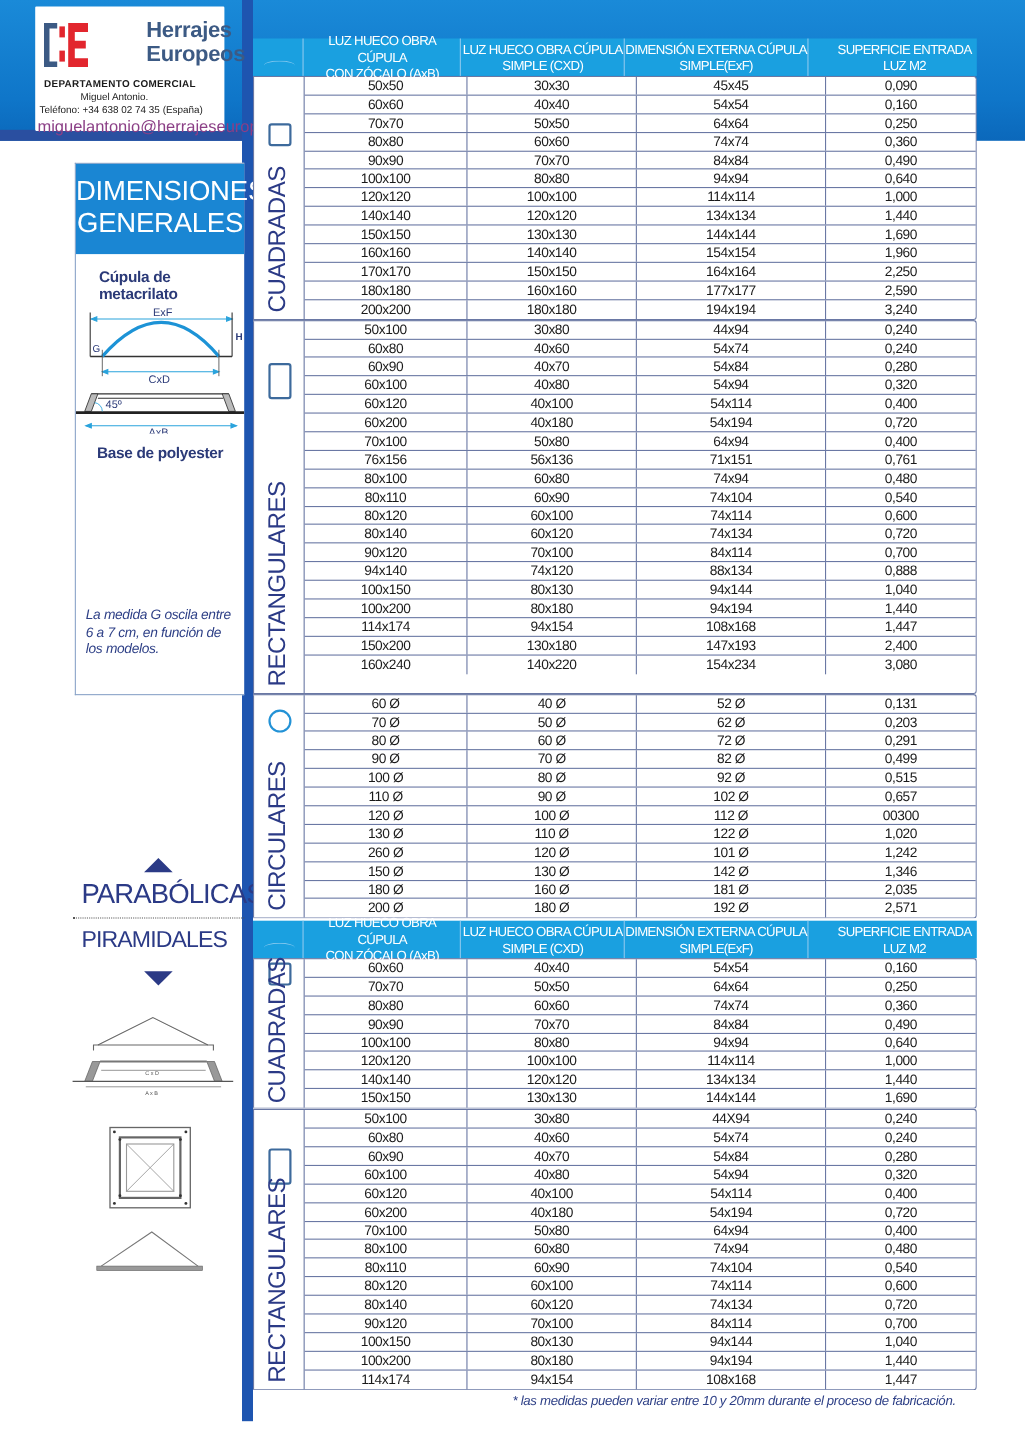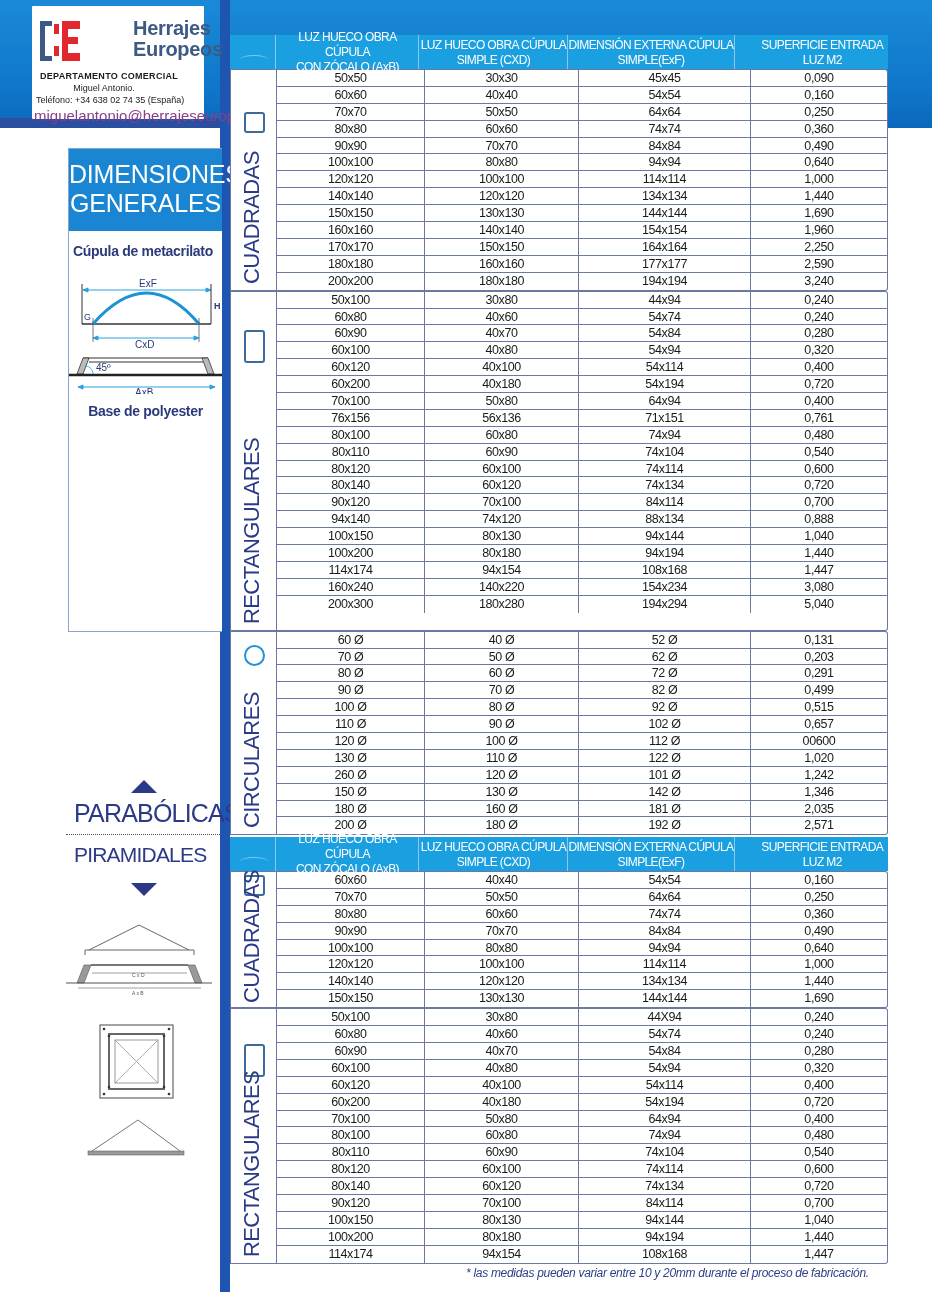--- a/index.html
+++ b/index.html
@@ -40,21 +40,21 @@
   
   .dim-box {
     position: absolute; left: 68px; top: 148px; width: 154px; height: 484px;
     border: 1px solid #8aa4c8; border-right: none; background: #fff;
   }
   .dim-header {
     position: absolute; left: 0; top: 0; width: 153px; height: 82px;
     background: #1a86d3; color: #fff; text-align: center;
     font-size: 25px; line-height: 29px; padding-top: 11px; letter-spacing: -0.2px;
   }
-  .dim-subtitle { position: absolute; left: 4px; top: 94px; font-size: 14px; font-weight: bold; color: #2b3a78; letter-spacing: -0.3px; }
+  .dim-subtitle { position: absolute; left: 21px; top: 94px; font-size: 14px; font-weight: bold; color: #2b3a78; letter-spacing: -0.3px; }
   .dome-diagram { position: absolute; left: 0; top: 125px; width: 153px; height: 120px; }
   .base-label { position: absolute; left: 0; width: 153px; text-align: center; top: 254px; font-size: 14px; font-weight: bold; color: #2b3a78; letter-spacing: -0.3px; }
   .note { position: absolute; left: 9px; font-size: 12.5px; line-height: 15.5px; font-style: italic; color: #2d3f86; letter-spacing: -0.3px; }
   .note-1 { top: 295px; width: 140px; }
   .note-2 { top: 403px; width: 140px; }
 
   .arrow-up {
     position: absolute; left: 131px; top: 780px; width: 0; height: 0;
     border-left: 13px solid transparent; border-right: 13px solid transparent; border-bottom: 13px solid #2b3a86;
   }
@@ -155,20 +155,21 @@
     <line x1="20" y1="88" x2="134" y2="88" stroke="#333" stroke-width="1"></line>
     <path d="M14 84 L20 84 L14 100 L8 100 Z" fill="#bbb" stroke="#333" stroke-width="0.8"></path>
     <path d="M133 84 L139 84 L145 100 L139 100 Z" fill="#bbb" stroke="#333" stroke-width="0.8"></path>
     <line x1="0" y1="101" x2="153" y2="101" stroke="#222" stroke-width="2.5"></line>
     <path d="M17 92 A8 8 0 0 1 24 100" fill="none" stroke="#2aa3dc" stroke-width="0.8"></path>
     <text x="27" y="97" font-size="10" fill="#2b3a78" font-family="Liberation Sans, sans-serif">45º</text>
     <text x="66" y="122" font-size="10" fill="#2b3a78" font-family="Liberation Sans, sans-serif">AxB</text>
   </svg>
 
   <div class="base-label">Base de polyester</div>
+  <div class="note note-2">La medida G oscila entre 6 a 7 cm, en función de los modelos.</div>
 </div>
 
 <div class="arrow-up"></div>
 <div class="label-parab">PARABÓLICAS</div>
 <div class="dotted"></div>
 <div class="label-pira">PIRAMIDALES</div>
 <div class="arrow-down"></div>
 
 <svg class="pyr-diagram" viewBox="0 0 160 255">
   <polyline points="27,45 77,20 127,45" fill="none" stroke="#666" stroke-width="1"></polyline>
@@ -417,30 +418,30 @@
           <div class="td c3">94x194</div>
           <div class="td c4">1,440</div>
         </div>
         <div class="row">
           <div class="td c1">114x174</div>
           <div class="td c2">94x154</div>
           <div class="td c3">108x168</div>
           <div class="td c4">1,447</div>
         </div>
         <div class="row">
+          <div class="td c1">150x200</div>
+          <div class="td c2">130x180</div>
+          <div class="td c3">147x193</div>
+          <div class="td c4">2,400</div>
+        </div>
+        <div class="row">
           <div class="td c1">160x240</div>
           <div class="td c2">140x220</div>
           <div class="td c3">154x234</div>
           <div class="td c4">3,080</div>
-        </div>
-        <div class="row">
-          <div class="td c1">200x300</div>
-          <div class="td c2">180x280</div>
-          <div class="td c3">194x294</div>
-          <div class="td c4">5,040</div>
         </div>
       </div>
     </div>
   <div class="section">
       <div class="sec-label" style="height: 202.8px;">
         <div class="sec-icon circle" style="top: 13px;"></div>
         <div class="sec-text" style="transform: rotate(-90deg) translate(6px, 11px);">CIRCULARES</div>
       </div>
       <div class="rows">
         <div class="row">
@@ -476,21 +477,21 @@
         <div class="row">
           <div class="td c1">110 Ø</div>
           <div class="td c2">90 Ø</div>
           <div class="td c3">102 Ø</div>
           <div class="td c4">0,657</div>
         </div>
         <div class="row">
           <div class="td c1">120 Ø</div>
           <div class="td c2">100 Ø</div>
           <div class="td c3">112 Ø</div>
-          <div class="td c4">00600</div>
+          <div class="td c4">00300</div>
         </div>
         <div class="row">
           <div class="td c1">130 Ø</div>
           <div class="td c2">110 Ø</div>
           <div class="td c3">122 Ø</div>
           <div class="td c4">1,020</div>
         </div>
         <div class="row">
           <div class="td c1">260 Ø</div>
           <div class="td c2">120 Ø</div>

